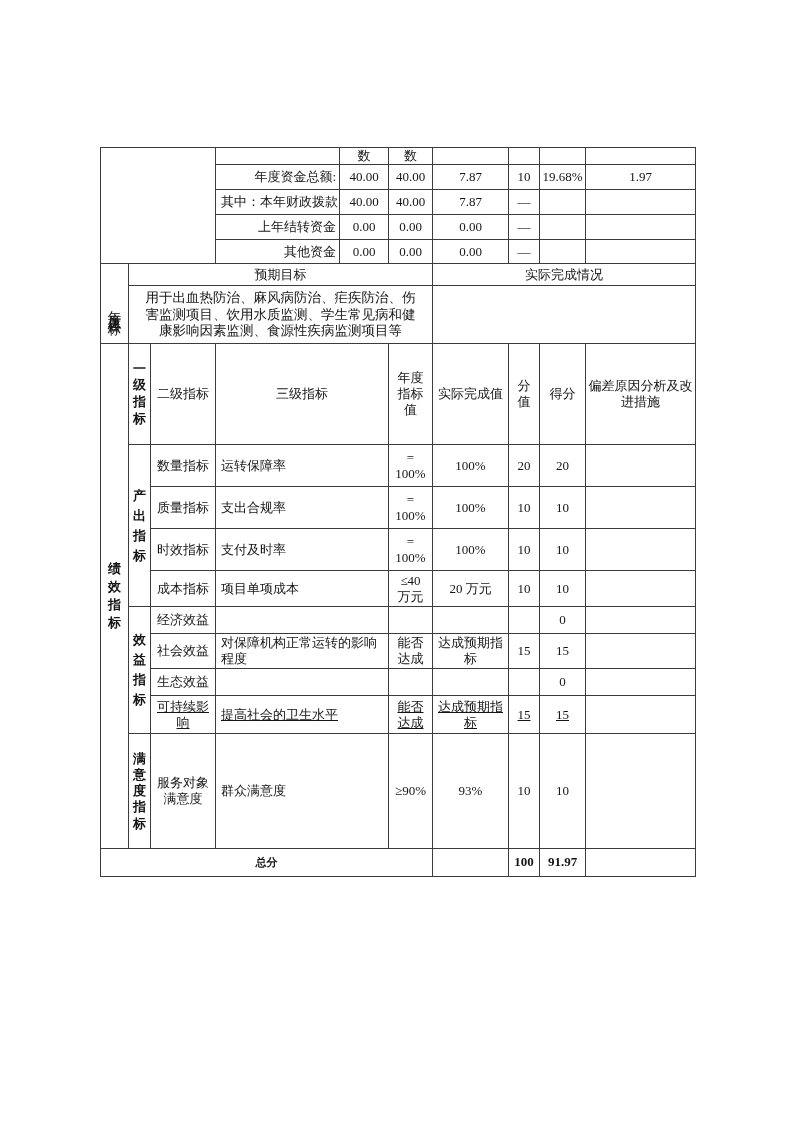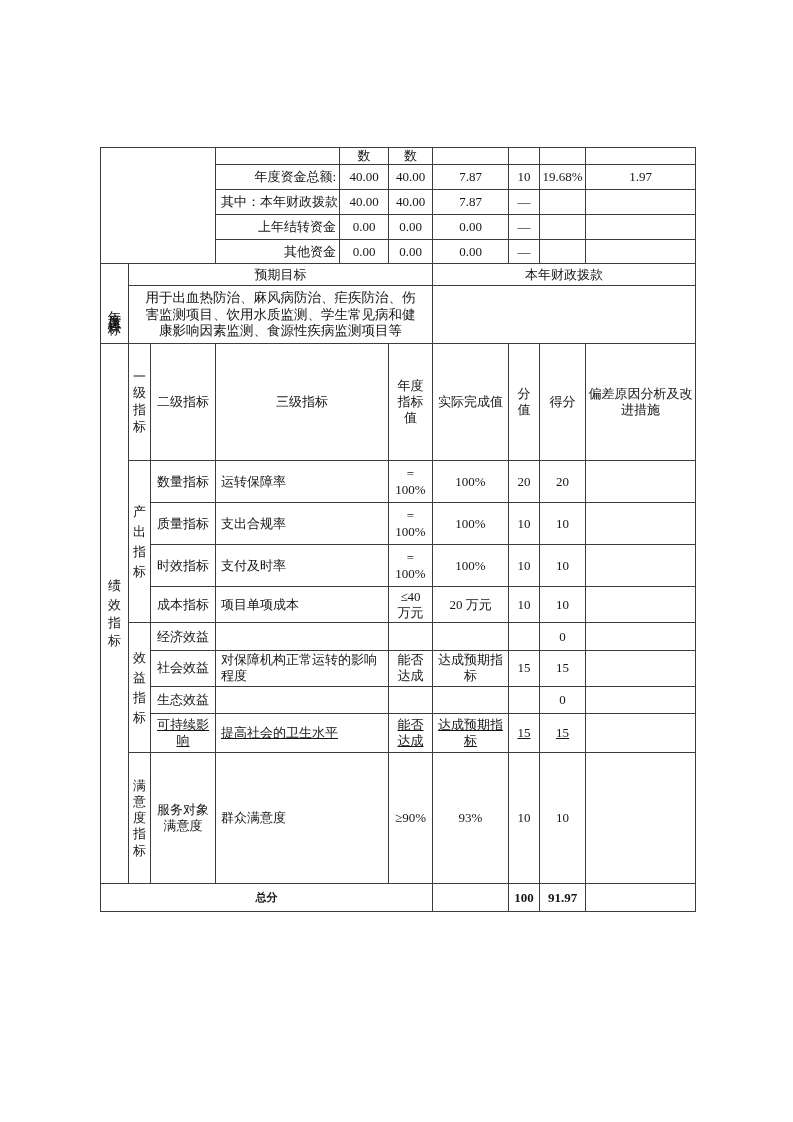--- a/index.html
+++ b/index.html
@@ -28,21 +28,21 @@
     white-space:pre-line;
     overflow:visible;
   }
   .ta-right { text-align:right; padding-right:3px; }
   .ta-left  { text-align:left;  padding-left:5px; padding-right:3px; }
   .goal-text { font-size:13.5px; line-height:1.22; padding:2px 14px; }
   .bold { font-weight:bold; }
   .total-label { font-weight:bold; font-size:11px; }
 
   
-  .vt { width:14px; margin:8px auto; text-align:center; white-space:normal; word-break:break-all; }
+  .vt { width:14px; margin:0 auto; text-align:center; white-space:normal; word-break:break-all;font-weight:bold; }
   .lh130 { line-height:1.30; }
   .lh140 { line-height:1.40; }
   .lh155 { line-height:1.55; }
   .lh125 { line-height:1.25; }
 
   
   .goal-side { position:relative; }
   .goal-side .vrl {
     position:absolute; top:2px; right:1px; height:82px;
     writing-mode:vertical-rl;
@@ -134,21 +134,21 @@
         <col style="width:28px">
           <col style="width:304px">
           <col style="width:263px">
       </colgroup>
       <tbody>
           <tr class="hb0">
         <td rowspan="2" class="goal-side">
           <div class="vrl">年度总体目标</div>
         </td>
         <td>预期目标</td>
-        <td>本年财政拨款</td>
+        <td>实际完成情况</td>
       </tr>
       <tr class="hb1">
         <td class="goal-text">用于出血热防治、麻风病防治、疟疾防治、伤害监测项目、饮用水质监测、学生常见病和健康影响因素监测、食源性疾病监测项目等</td>
         <td></td>
       </tr>
     </tbody>
       </table>
 
     <table>
       <colgroup>

